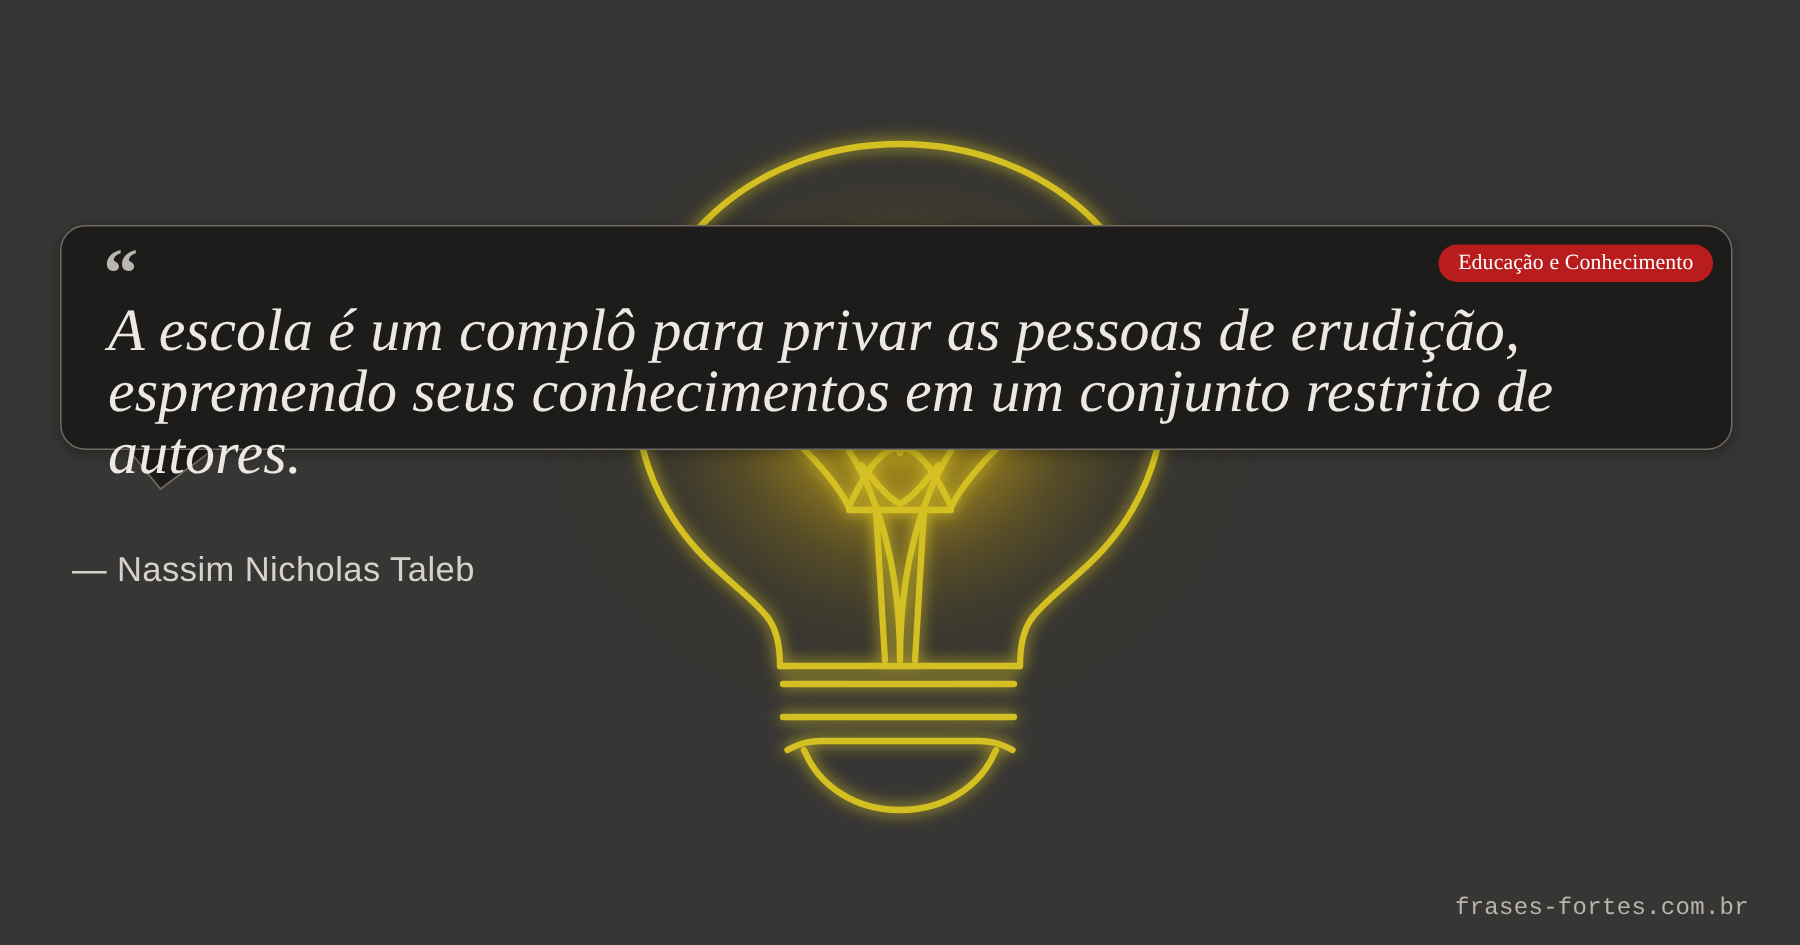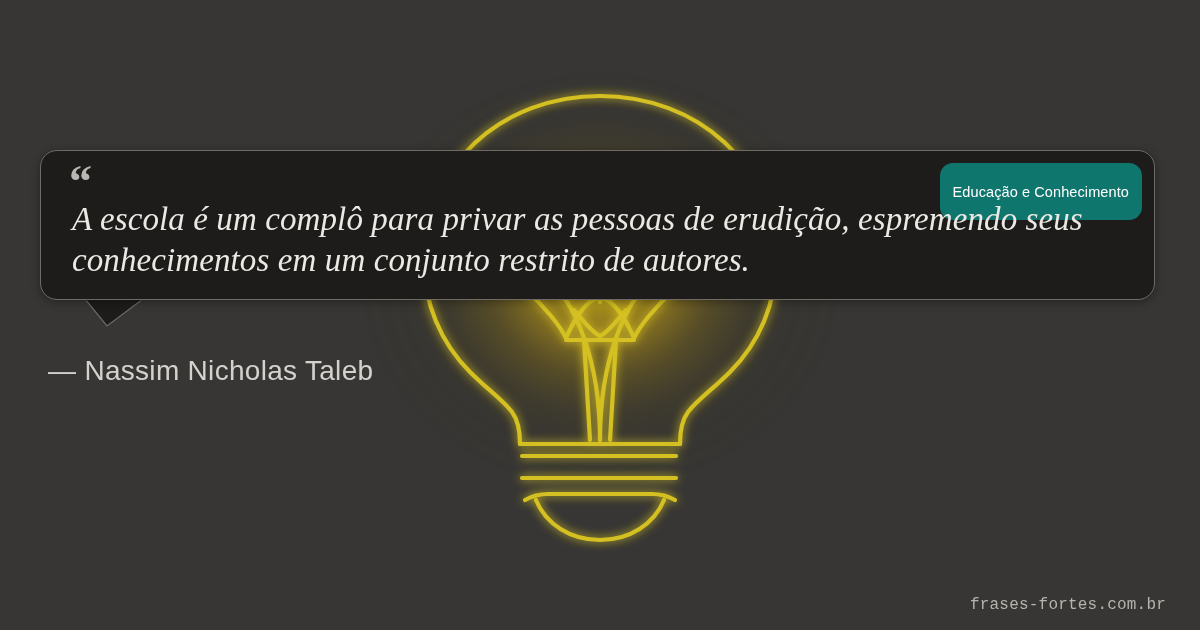--- a/index.html
+++ b/index.html
@@ -87,49 +87,49 @@
     user-select: none;
   }
 
   #quote-text {
     position: absolute;
     left: 31px;
     top: 48px;
     right: 44px;
     font-family: "Liberation Serif", serif;
     font-style: italic;
-    font-size: 33px;
+    font-size: 40px;
     line-height: 41px;
     color: #ece9e4;
     letter-spacing: 0.1px;
   }
 
   #category-badge {
     position: absolute;
     right: 12px;
     top: 12px;
     height: 25px;
-    padding: 16px 13px;
+    padding: 0 13px;
     display: inline-flex;
     align-items: center;
-    background: #0f766e;
+    background: #b91c1c;
     color: #ffffff;
     border-radius: 13px;
     font-size: 14.5px;
-    font-family: Liberation Sans, sans-serif;
+    font-family: Liberation Serif, serif;
     white-space: nowrap;
     letter-spacing: 0.1px;
   }
 
   
   #author {
     position: absolute;
     left: 48px;
-    top: 355px;
-    font-size: 28px;
+    top: 366px;
+    font-size: 23px;
     color: #d5d2ce;
     letter-spacing: 0.3px;
     font-family: "Liberation Sans", sans-serif;
     white-space: nowrap;
   }
 
   
   #site-url {
     position: absolute;
     right: 34px;

